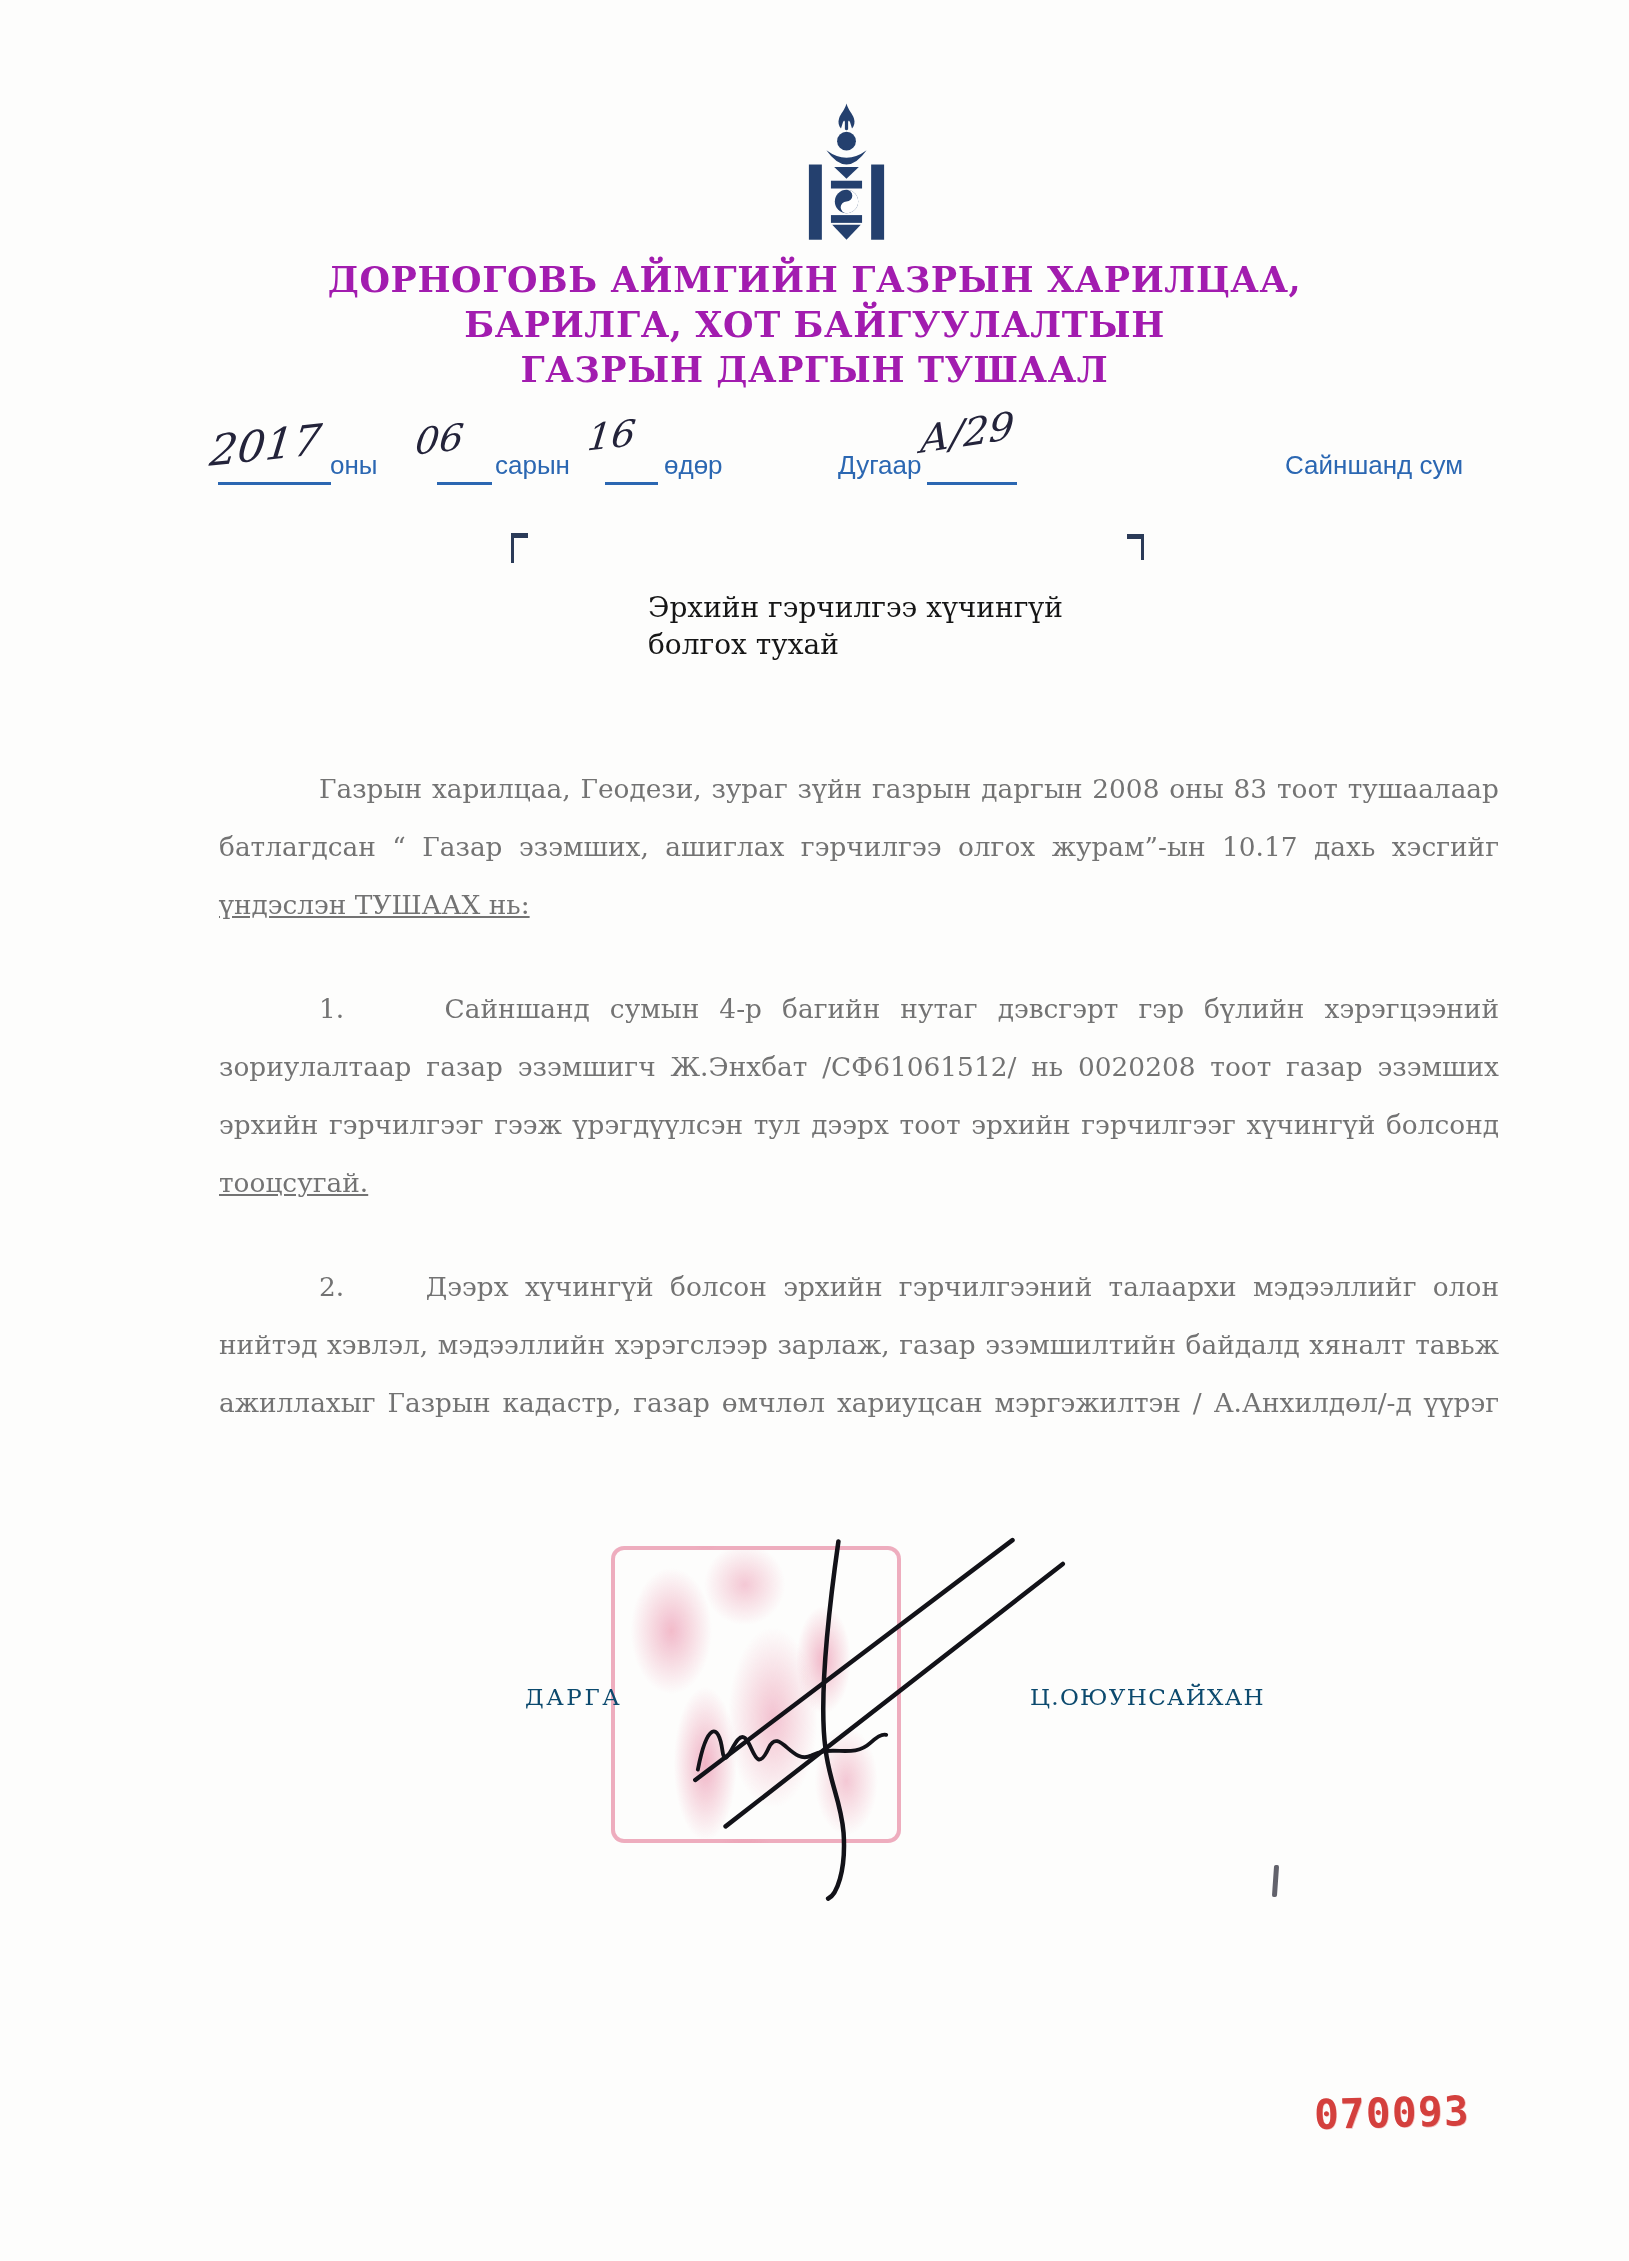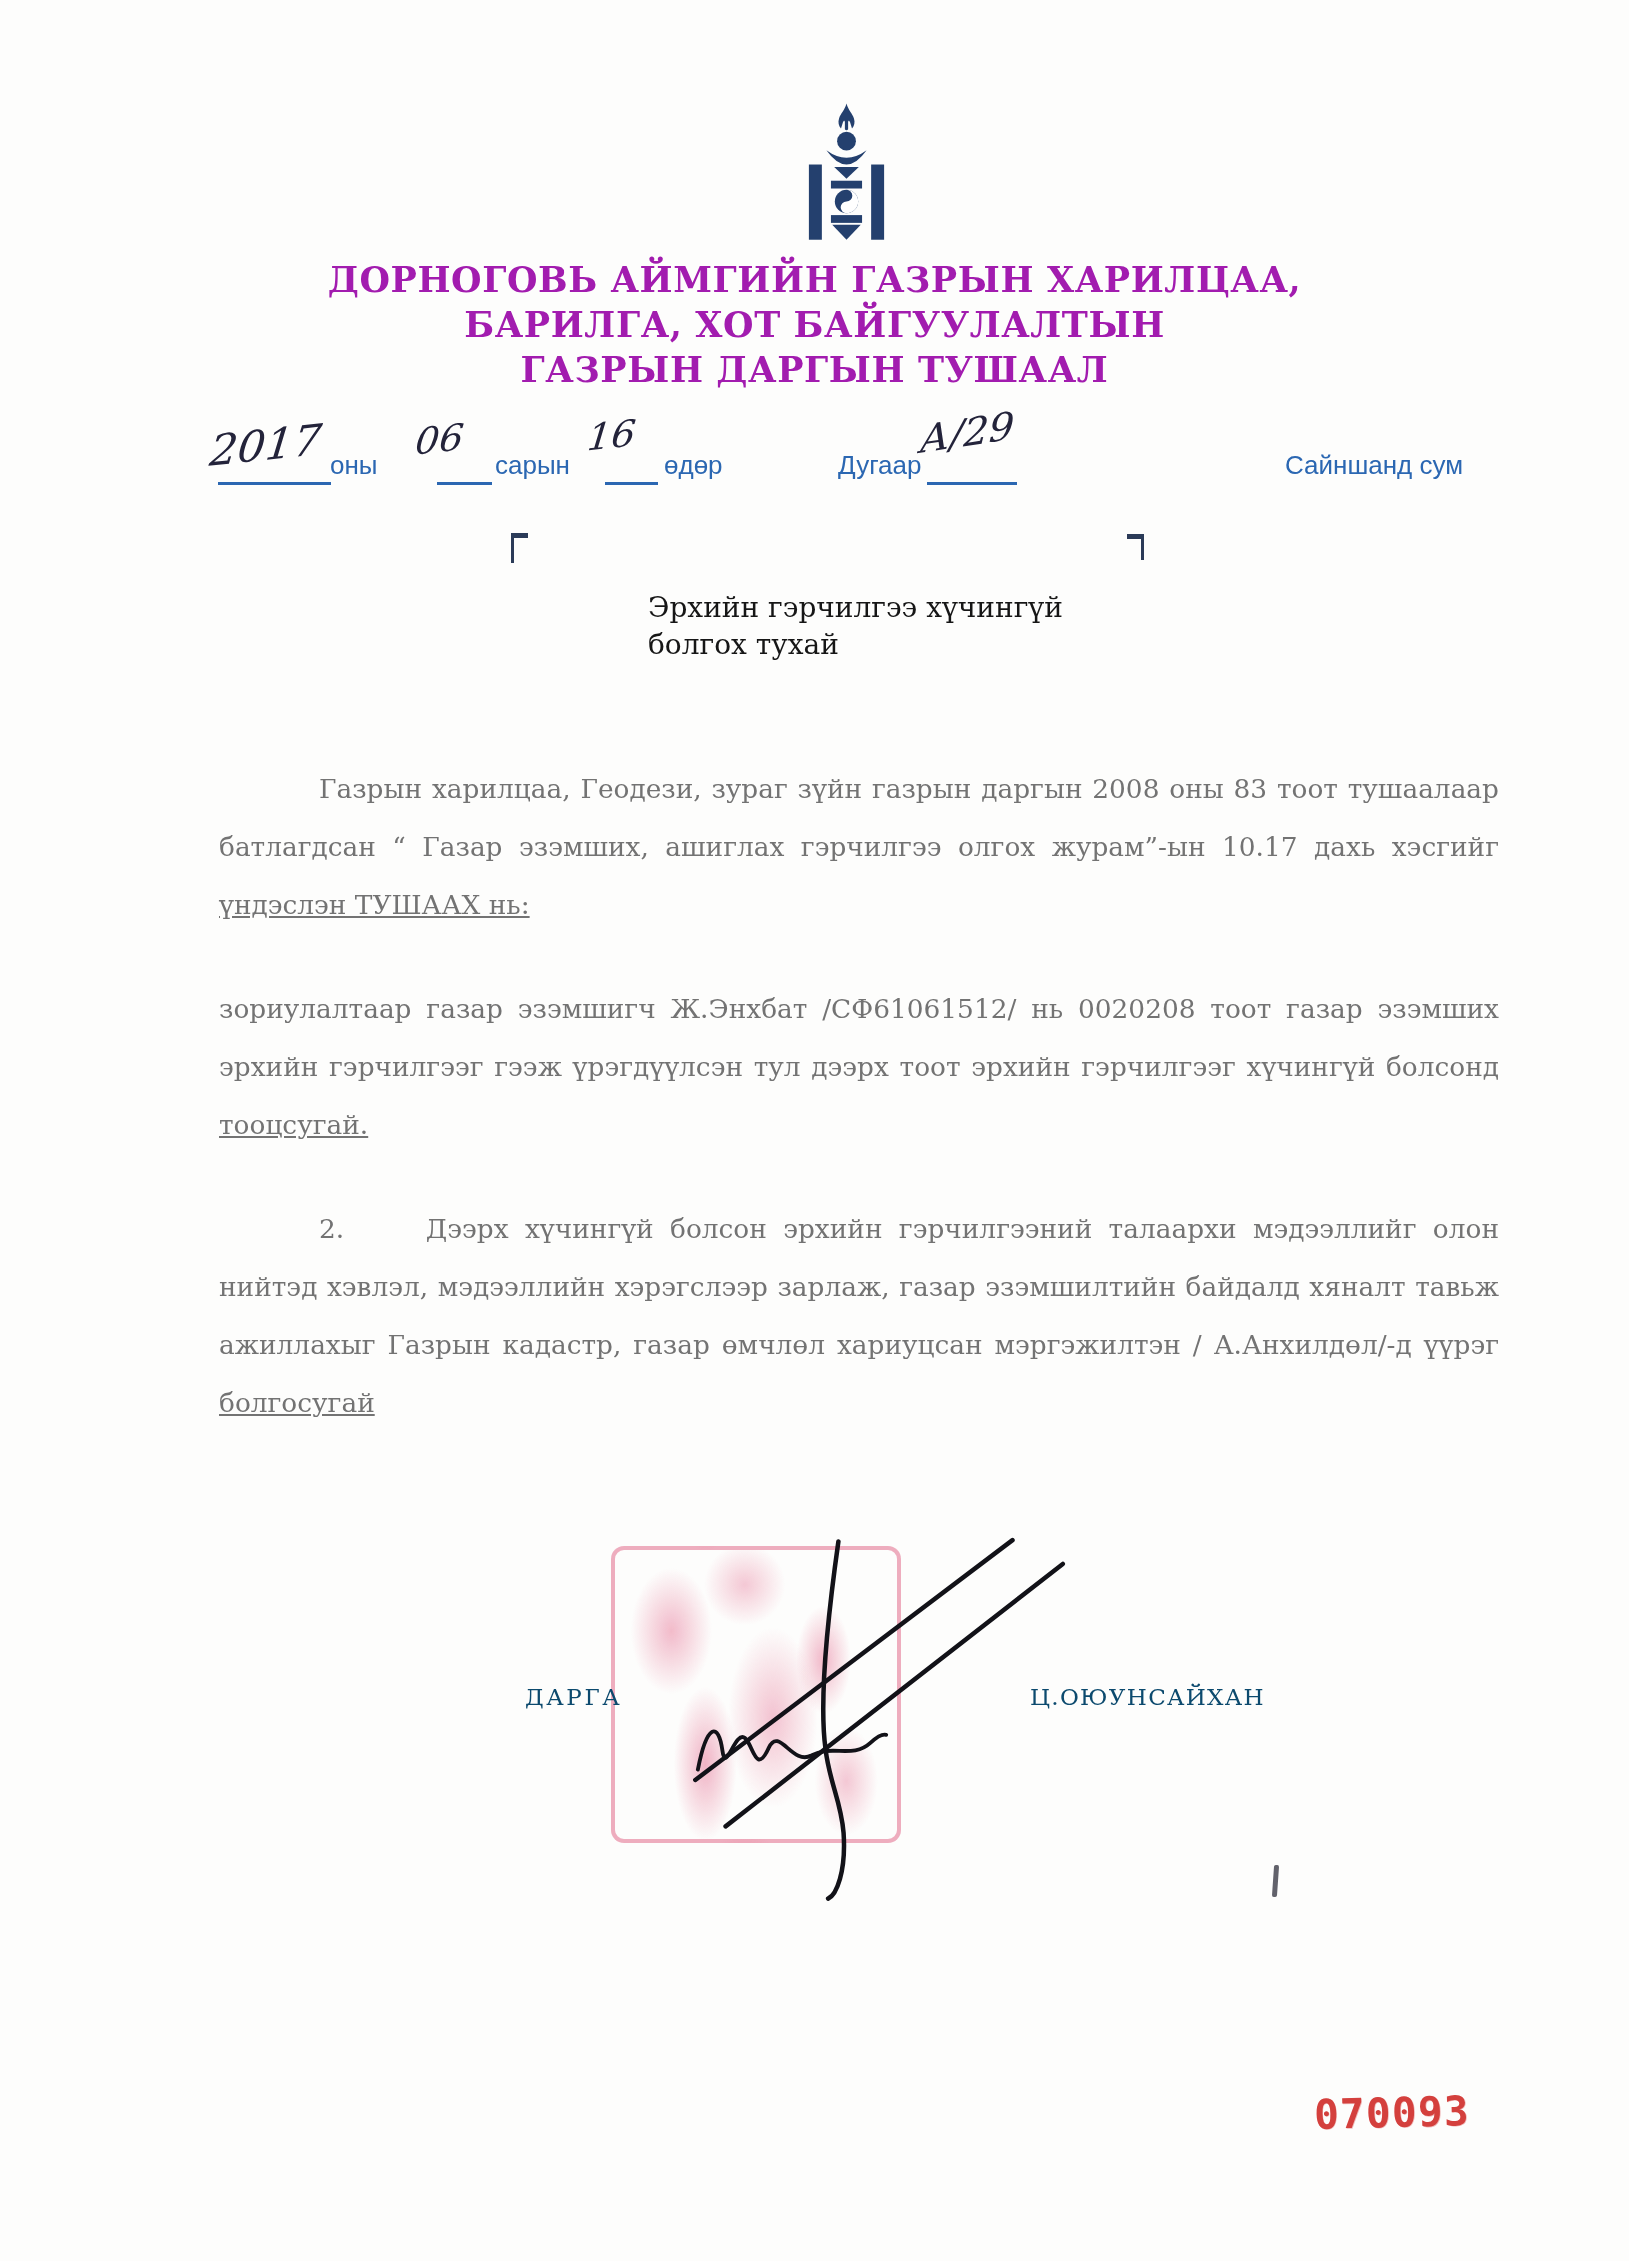--- a/index.html
+++ b/index.html
@@ -146,29 +146,29 @@
   <div>болгох тухай</div>
 </div>
 
 <div id="body-text" class="abs">
   <div class="para">
     <div class="line indent">Газрын харилцаа, Геодези, зураг зүйн газрын даргын 2008 оны 83 тоот тушаалаар</div>
     <div class="line">батлагдсан “ Газар эзэмших, ашиглах гэрчилгээ олгох журам”-ын 10.17 дахь хэсгийг</div>
     <div class="line last">үндэслэн ТУШААХ нь:</div>
   </div>
   <div class="para">
+    <div class="line indent">1.&nbsp;&nbsp;&nbsp;&nbsp; Сайншанд сумын 4-р багийн нутаг дэвсгэрт гэр бүлийн хэрэгцээний</div>
     <div class="line">зориулалтаар газар эзэмшигч Ж.Энхбат /СФ61061512/ нь 0020208 тоот газар эзэмших</div>
     <div class="line">эрхийн гэрчилгээг гээж үрэгдүүлсэн тул дээрх тоот эрхийн гэрчилгээг хүчингүй болсонд</div>
     <div class="line last">тооцсугай.</div>
   </div>
   <div class="para">
     <div class="line indent">2.&nbsp;&nbsp;&nbsp;&nbsp; Дээрх хүчингүй болсон эрхийн гэрчилгээний талаархи мэдээллийг олон</div>
     <div class="line">нийтэд хэвлэл, мэдээллийн хэрэгслээр зарлаж, газар эзэмшилтийн байдалд хяналт тавьж</div>
     <div class="line">ажиллахыг Газрын кадастр, газар өмчлөл хариуцсан мэргэжилтэн / А.Анхилдөл/-д  үүрэг</div>
-    <div class="line last">болгосугай</div>
   </div>
 </div>
 
 <div id="stamp" class="abs"></div>
 
 <span id="sig-role" class="abs sig-label">ДАРГА</span>
 <span id="sig-name" class="abs sig-label">Ц.ОЮУНСАЙХАН</span>
 
 <svg id="signature-svg" class="abs" viewBox="0 0 760 640" xmlns="http://www.w3.org/2000/svg">
   <g fill="none" stroke="#121218" stroke-linecap="round" stroke-linejoin="round">

